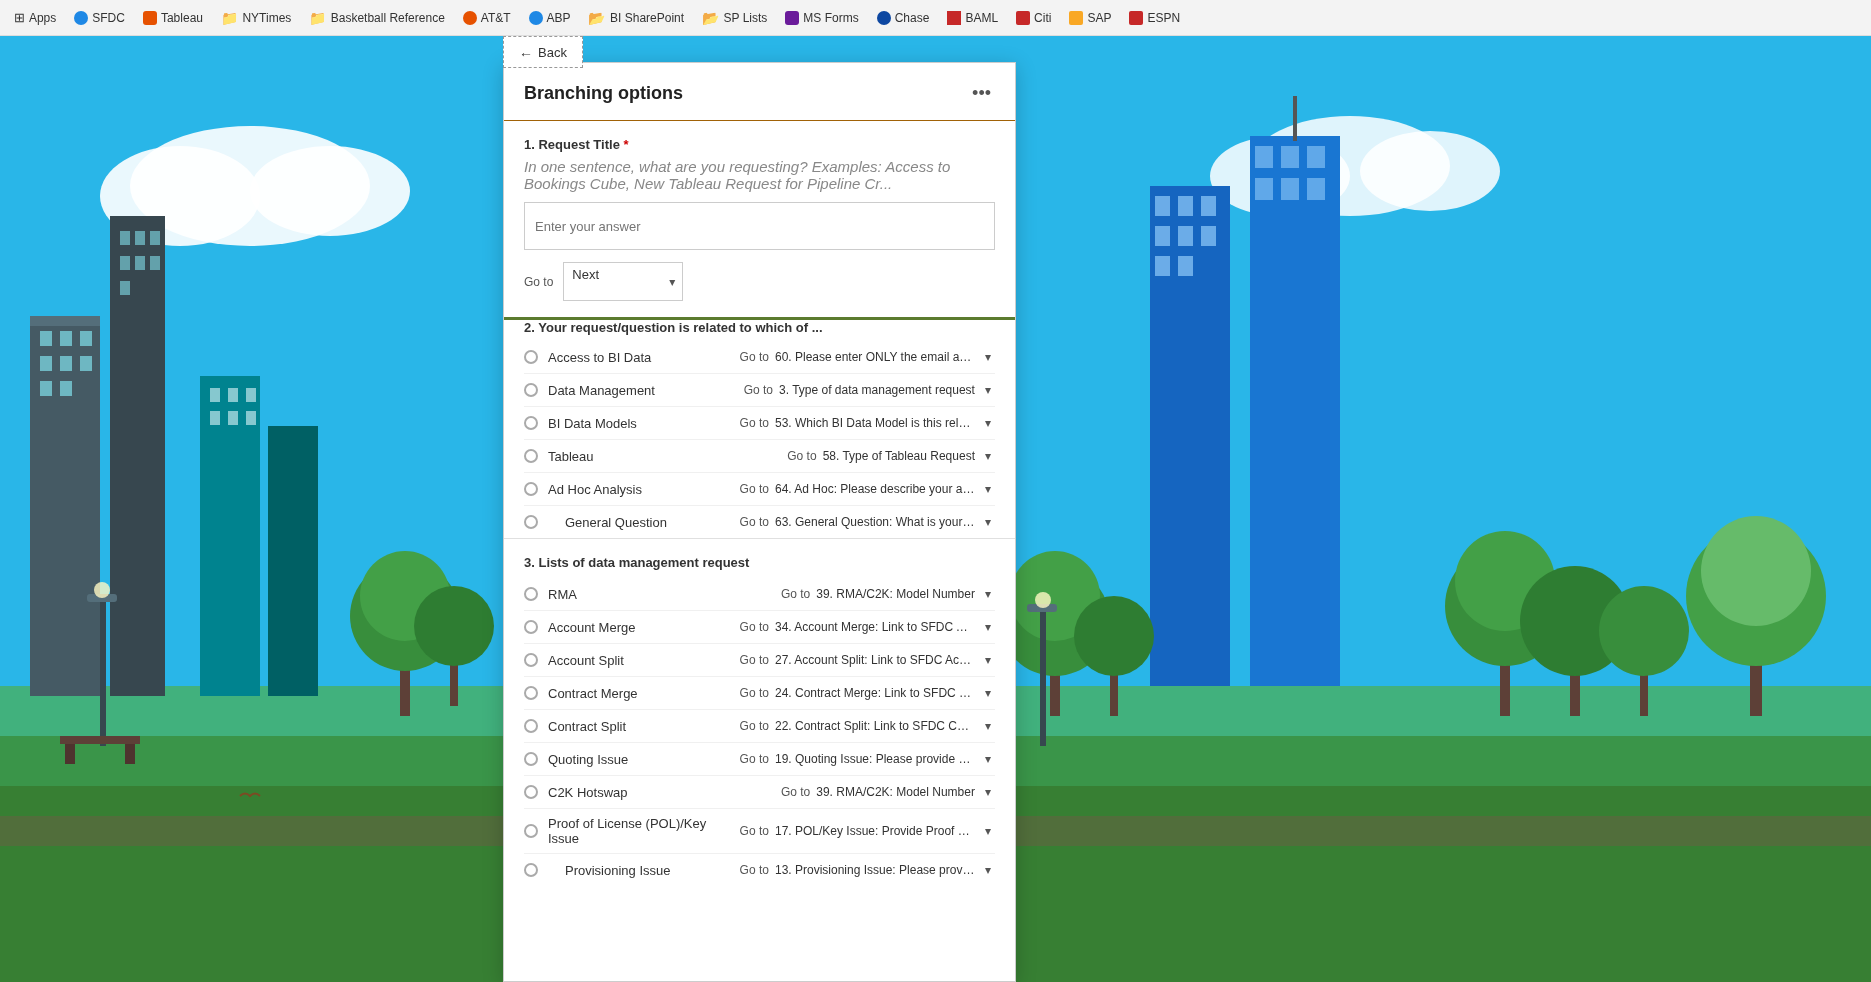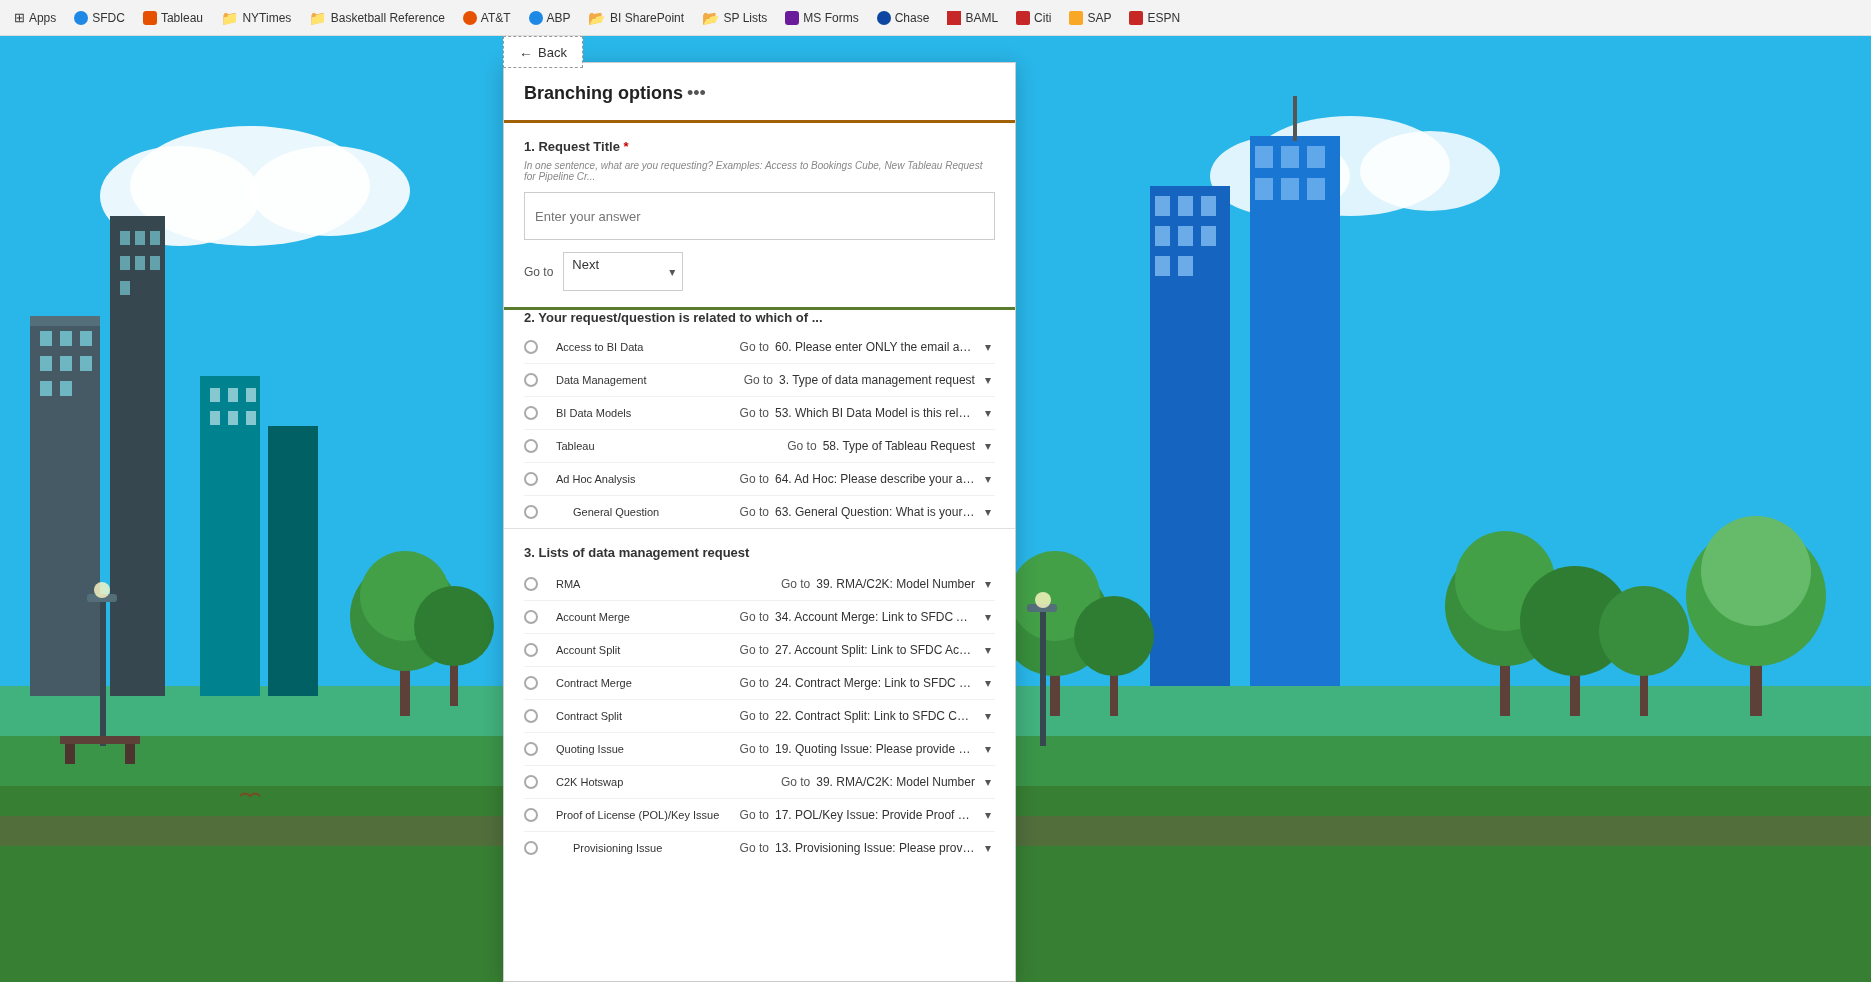--- a/index.html
+++ b/index.html
@@ -67,22 +67,23 @@
       border: 1px solid #ccc;
       box-shadow: 0 4px 20px rgba(0,0,0,0.2);
       z-index: 100;
       bottom: 0;
       overflow-y: auto;
     }
 
     .modal-header {
       display: flex;
       align-items: center;
+      justify-content: space-between;
       padding: 16px 20px 12px;
-      border-bottom: 3px solid #a16207;
+      border-bottom: 1px solid #a16207;
     }
     .modal-title {
       font-size: 18px;
       font-weight: 600;
       color: #222;
     }
     .modal-menu-icon {
       font-size: 18px;
       color: #555;
       cursor: pointer;
@@ -95,21 +96,21 @@
       border-bottom: 3px solid #5b7b2f;
     }
     .section-title {
       font-size: 13px;
       font-weight: 600;
       color: #333;
       margin-bottom: 6px;
     }
     .section-title .required { color: #c00; }
     .section-subtitle {
-      font-size: 10px;
+      font-size: 15px;
       color: #888;
       margin-bottom: 10px;
       font-style: italic;
     }
     .text-input {
       width: 100%;
       height: 34px;
       border: 1px solid #ccc;
       padding: 23px 10px;
       font-size: 13px;
@@ -174,22 +175,22 @@
       width: 14px;
       height: 14px;
       border-radius: 50%;
       border: 2px solid #aaa;
       background: #fff;
       flex-shrink: 0;
       cursor: pointer;
     }
     .option-label {
       flex: 1;
-      margin-left: 18px;
-      font-size: 11px;
+      margin-left: 10px;
+      font-size: 13px;
       color: #333;
     }
     .option-goto {
       display: flex;
       align-items: center;
       gap: 6px;
       font-size: 12px;
       color: #555;
     }
     .option-goto-text {

